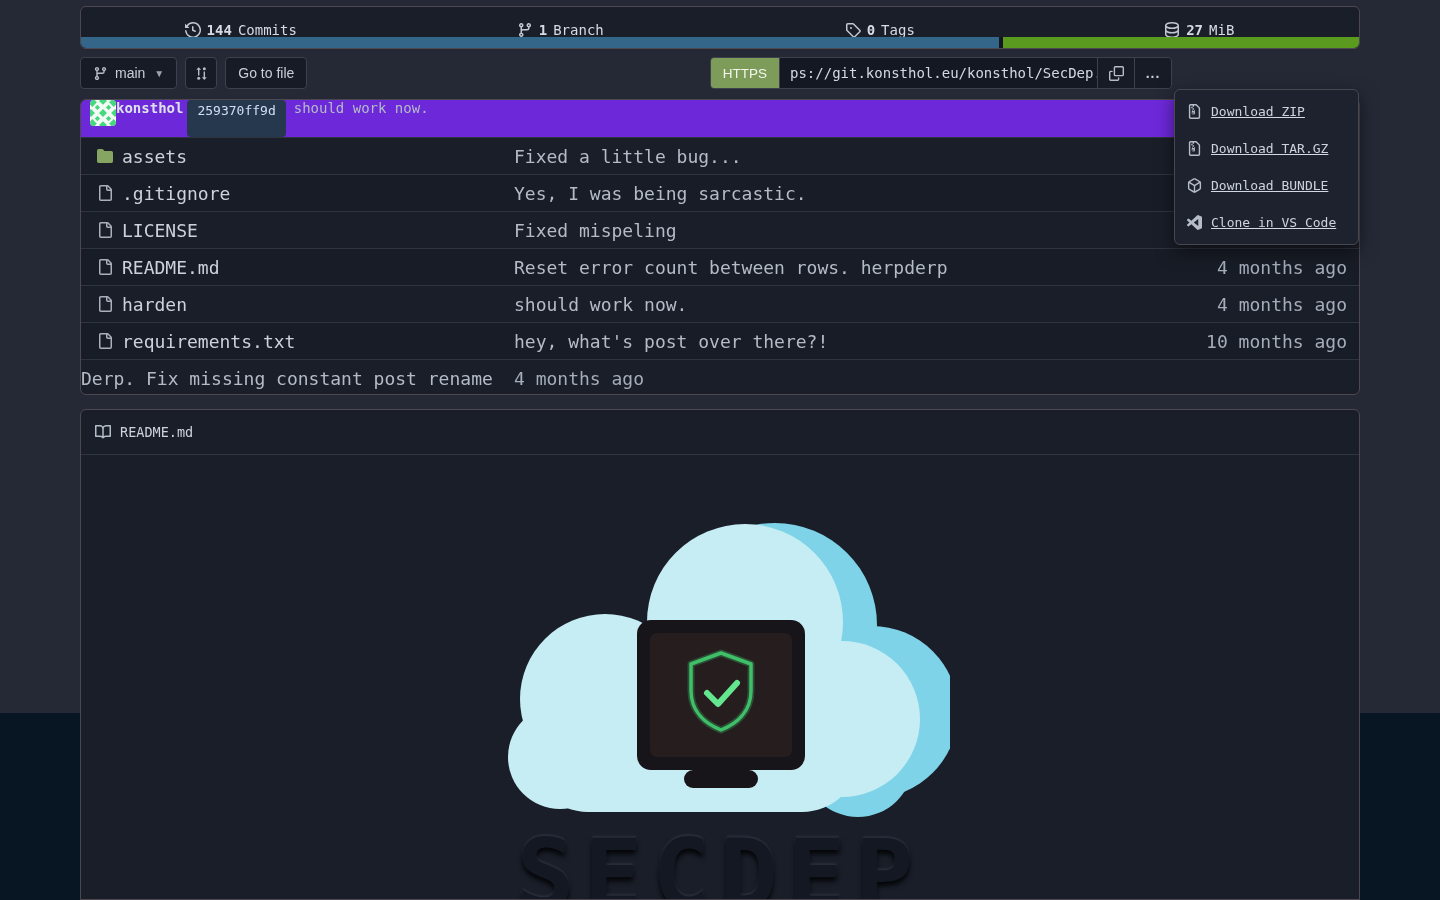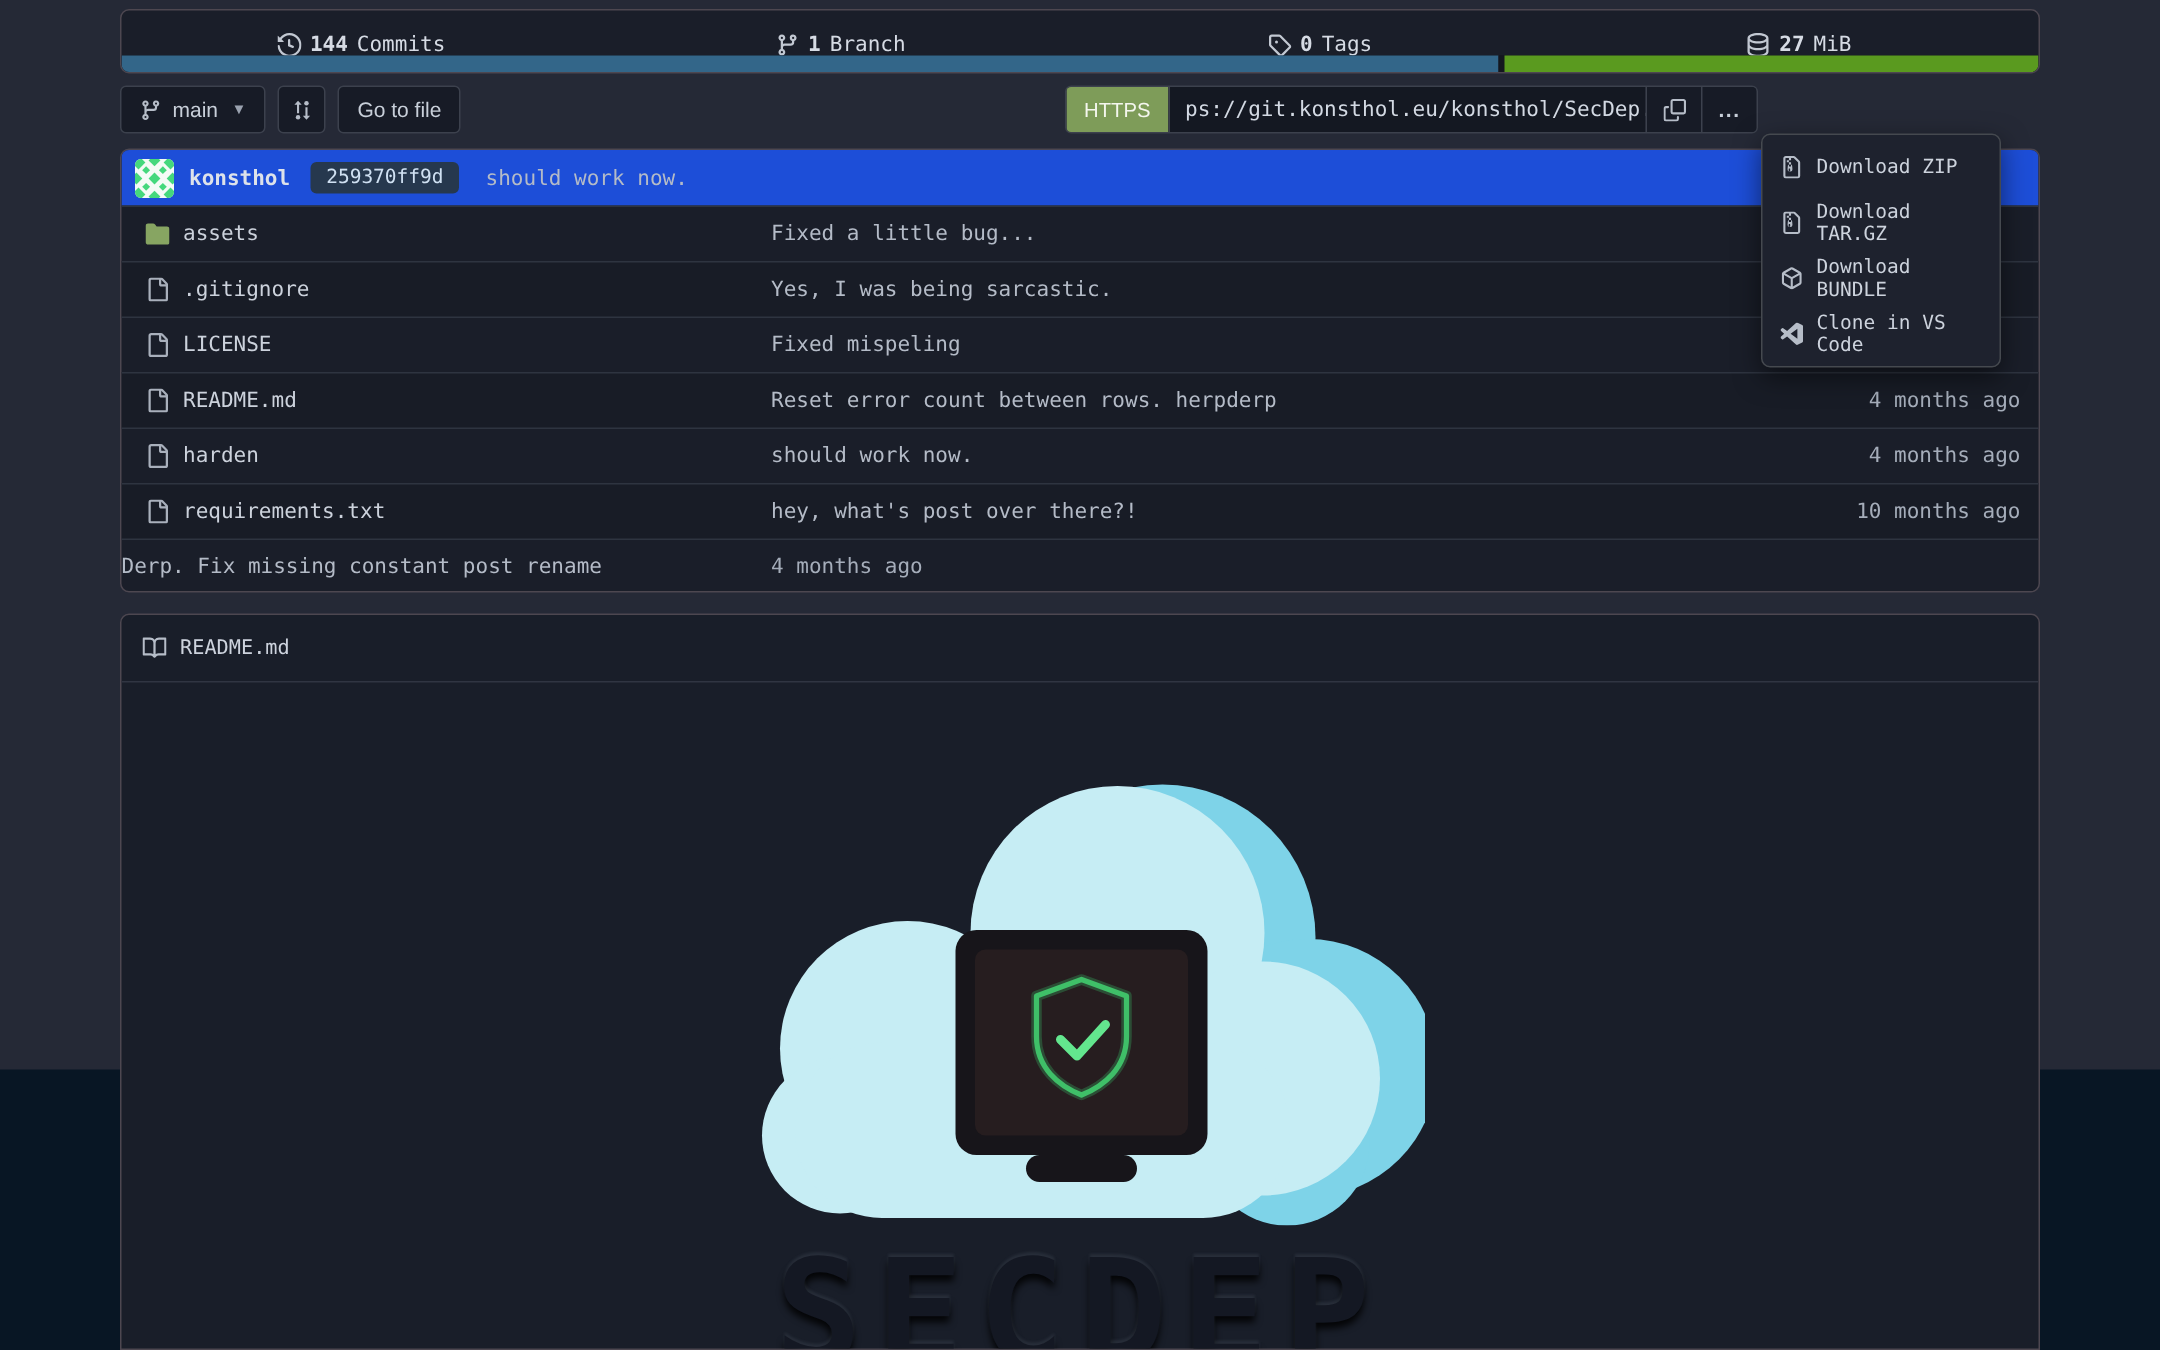--- a/index.html
+++ b/index.html
@@ -54,45 +54,45 @@
     background:#171b26; border:none; border-left:1px solid #3c414d; cursor:pointer;
   }
   .icon-btn svg { width:15px; height:15px; fill:#b6bdc8; }
   .dots { color:#c8cfd9; font-size:14px; letter-spacing:1px; font-weight:bold; }
 
   
   .files-card {
     position:absolute; left:0; top:99px; width:1280px; height:296px;
     border:1px solid #4d4750; border-radius:6px; overflow:hidden; background:#1a1e29;
   }
-  .commit-header { height:37px; background:#1d4ed8; display:flex; align-items:center; padding:0 12px 0 9px; gap:10px; }
+  .commit-header { height:37px; background:#6d28d9; display:flex; padding:0 12px 0 9px; }
   .avatar { width:26px; height:26px; border-radius:4px; overflow:hidden; flex:none; }
   .commit-author { font-weight:bold; color:#dde2ea; font-size:14px; }
   .hash-badge {
     background:#26384e; color:#cfe0f2; font-size:13px; border-radius:4px;
     padding:3px 10px; margin-left:4px; cursor:pointer;
   }
   .commit-msg { color:#b4bbc7; font-size:14px; margin-left:8px; }
   .file-row {
     height:37px; display:grid; grid-template-columns:433px 1fr auto;
-    align-items:center; border-top:1px solid #2e3440; padding-right:12px; font-size:14px;
+    align-items:center; border-top:1px solid #2e3440; padding-right:12px; font-size:18px;
   }
   .file-row.alt { background:#181c26; }
   .file-row .fname { display:flex; align-items:center; gap:9px; padding-left:16px; color:#ccd2dc; cursor:pointer; }
   .file-row .fname svg { width:16px; height:16px; flex:none; }
   .file-icon-folder { fill:#87a562; }
   .file-icon-file { fill:#a9b0bc; }
   .file-row .fmsg { color:#b4bbc7; cursor:pointer; }
   .file-row .fage { color:#a5adba; }
 
   
   .menu {
-    position:absolute; left:1174px; top:89px; width:160px;
+    position:absolute; left:1174px; top:89px; width:185px;
     background:#1e222e; border:1px solid #45494f; border-radius:6px;
-    box-shadow:0 6px 18px rgba(0,0,0,.5); z-index:10; padding:3px 0;
+    box-shadow:0 6px 18px rgba(0,0,0,.5); z-index:10; padding:3px 0;text-decoration:underline;
   }
   .menu-item { height:37px; display:flex; align-items:center; gap:9px; padding:0 12px; font-size:13px; color:#cdd3dd; cursor:pointer; }
   .menu-item svg { width:15px; height:15px; fill:#b6bdc8; flex:none; }
 
   
   .readme-card {
     position:absolute; left:0; top:409px; width:1280px; height:491px;
     border:1px solid #4d4750; border-radius:6px 6px 0 0; background:#191e29; overflow:hidden;
   }
   .readme-header { height:45px; display:flex; align-items:center; gap:9px; padding:0 14px; border-bottom:1px solid #303542; font-size:13.5px; color:#cdd3dd; }

